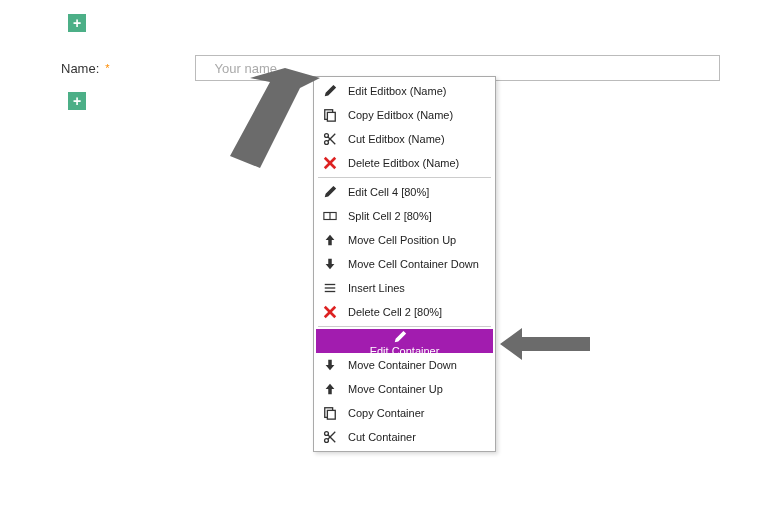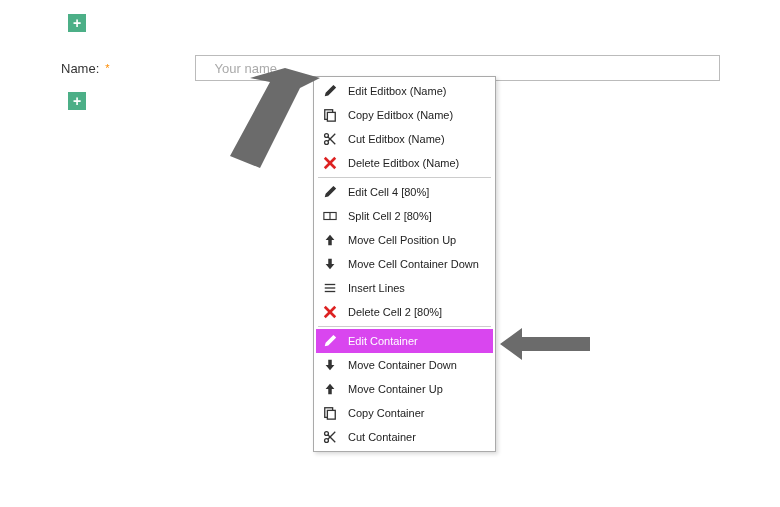--- a/index.html
+++ b/index.html
@@ -67,22 +67,23 @@
     .menu-item {
       display: flex;
       align-items: center;
       height: 24px;
       padding: 0 6px;
       cursor: pointer;
       font-size: 11px;
       color: #222;
     }
     .menu-item.sel {
-      background: #d946ef;
+      background: #a21caf;
       color: #fff;
+      flex-direction: column;
     }
     .menu-icon {
       width: 16px;
       height: 16px;
       margin-right: 10px;
       flex-shrink: 0;
       display: flex;
       align-items: center;
       justify-content: center;
     }

